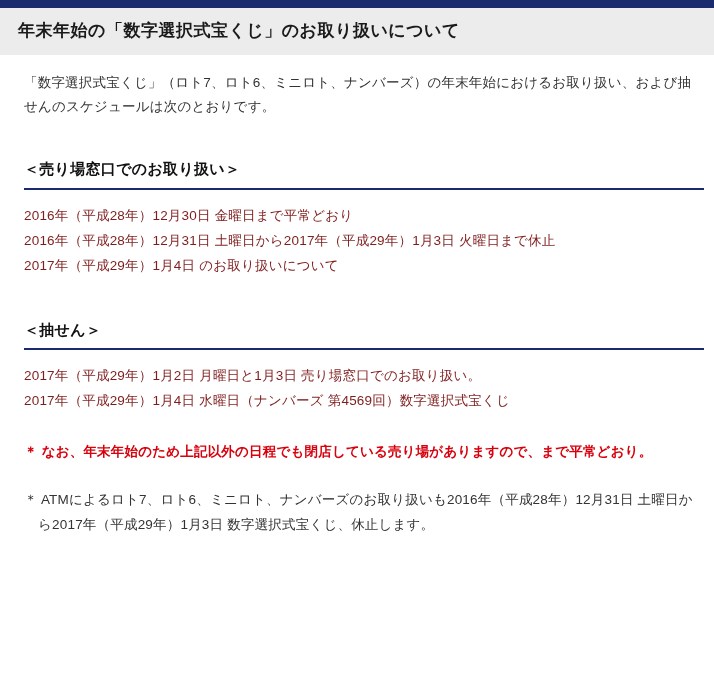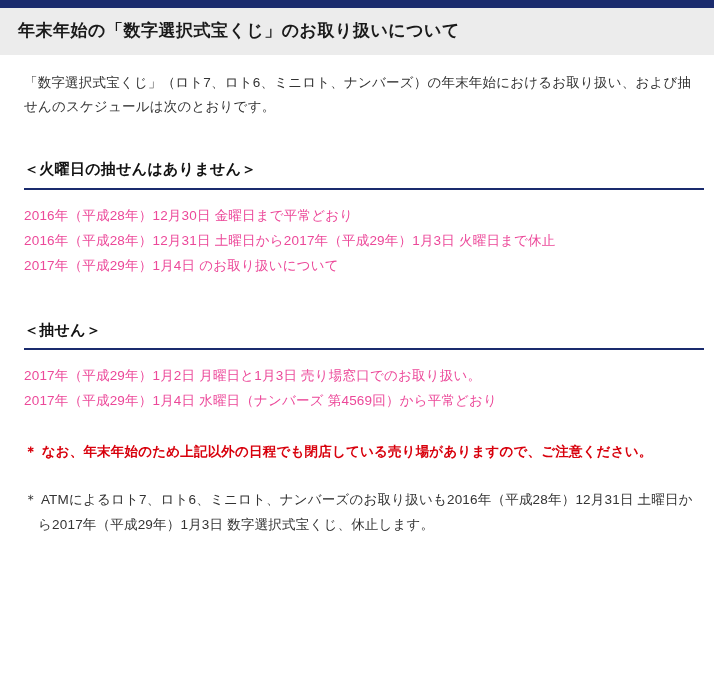--- a/index.html
+++ b/index.html
@@ -63,21 +63,21 @@
     letter-spacing: 0.3px;
     padding-bottom: 7px;
     border-bottom: 2px solid #1a2b6d;
   }
   .lines {
     margin-top: 14px;
   }
   .line {
     font-size: 13.5px;
     line-height: 1.85;
-    color: #ec4899;
+    color: #7f1d1d;
     letter-spacing: 0.2px;
   }
   .note {
     margin-top: 22px;
     font-size: 13.5px;
     line-height: 1.85;
     color: #333333;
     letter-spacing: 0.2px;
   }
   .note .indent {
@@ -113,38 +113,38 @@
 
   <div class="title-band">
     <h1>年末年始の「数字選択式宝くじ」のお取り扱いについて</h1>
   </div>
 
   <div class="content">
 
     <p class="intro">「数字選択式宝くじ」（ロト7、ロト6、ミニロト、ナンバーズ）の年末年始におけるお取り扱い、および抽せんのスケジュールは次のとおりです。</p>
 
     <div class="section">
-      <div class="section-head">＜火曜日の抽せんはありません＞</div>
+      <div class="section-head">＜売り場窓口でのお取り扱い＞</div>
       <div class="lines">
         <div class="line">2016年（平成28年）12月30日 金曜日まで平常どおり</div>
         <div class="line">2016年（平成28年）12月31日 土曜日から2017年（平成29年）1月3日 火曜日まで休止</div>
         <div class="line">2017年（平成29年）1月4日 のお取り扱いについて</div>
       </div>
     </div>
 
     <div class="section">
       <div class="section-head">＜抽せん＞</div>
       <div class="lines">
         <div class="line">2017年（平成29年）1月2日 月曜日と1月3日 売り場窓口でのお取り扱い。</div>
-        <div class="line">2017年（平成29年）1月4日 水曜日（ナンバーズ 第4569回）から平常どおり</div>
+        <div class="line">2017年（平成29年）1月4日 水曜日（ナンバーズ 第4569回）数字選択式宝くじ</div>
       </div>
     </div>
 
 
-    <div class="warning">＊ なお、年末年始のため上記以外の日程でも閉店している売り場がありますので、ご注意ください。</div>
+    <div class="warning">＊ なお、年末年始のため上記以外の日程でも閉店している売り場がありますので、まで平常どおり。</div>
 
     <div class="footnote">
       <span>＊ ATMによるロト7、ロト6、ミニロト、ナンバーズのお取り扱いも2016年（平成28年）12月31日 土曜日か</span>
       <span class="indent">ら2017年（平成29年）1月3日 数字選択式宝くじ、休止します。</span>
     </div>
 
   </div>
 </div>
 
 </body></html>

